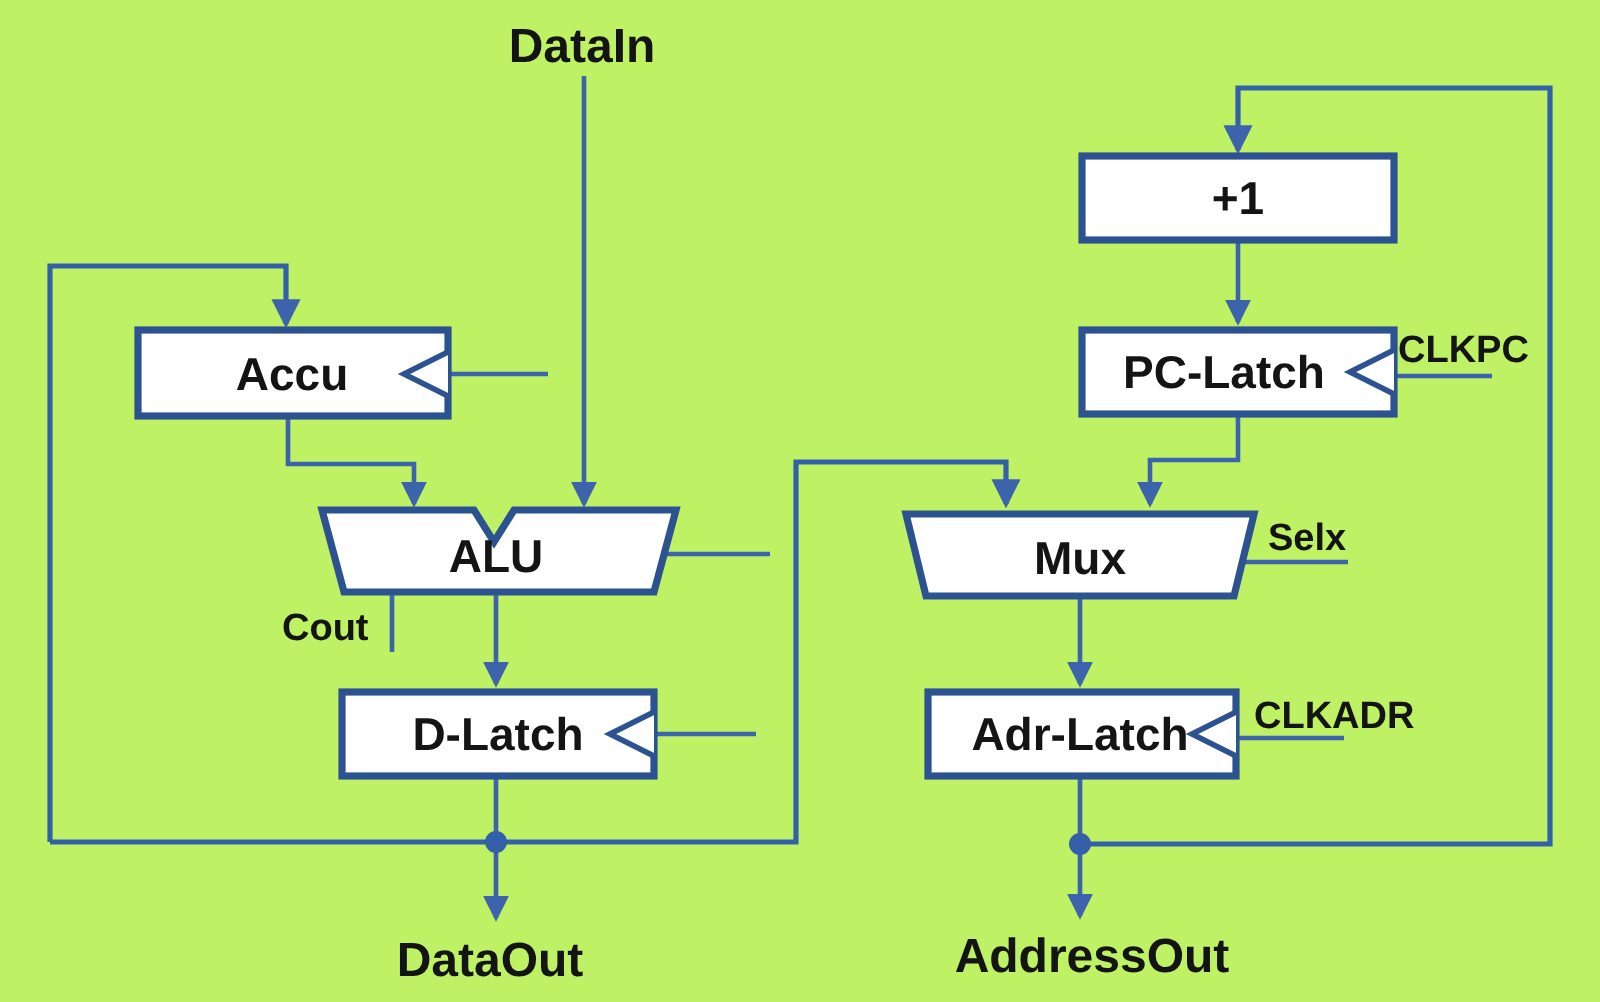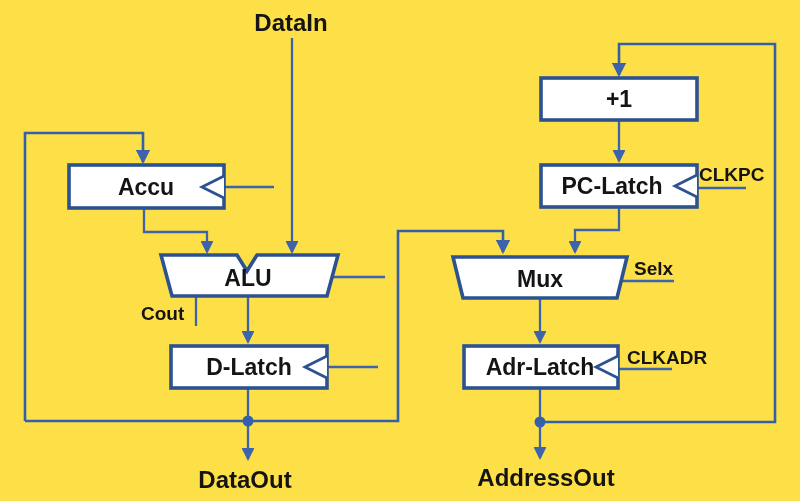--- a/index.html
+++ b/index.html
@@ -4,21 +4,21 @@
 <style>
   html, body {
     margin: 0;
     padding: 0;
     background: #ffffff;
   }
   .stage {
     position: relative;
     width: 800px;
     height: 501px;
-    background: #fde047;
+    background: #bef264;
     font-family: "Liberation Sans", sans-serif;
     overflow: hidden;
   }
   svg { display: block; }
   .wire {
     fill: none;
     stroke: #3d63ac;
     stroke-width: 2.3;
   }
   .bus {

